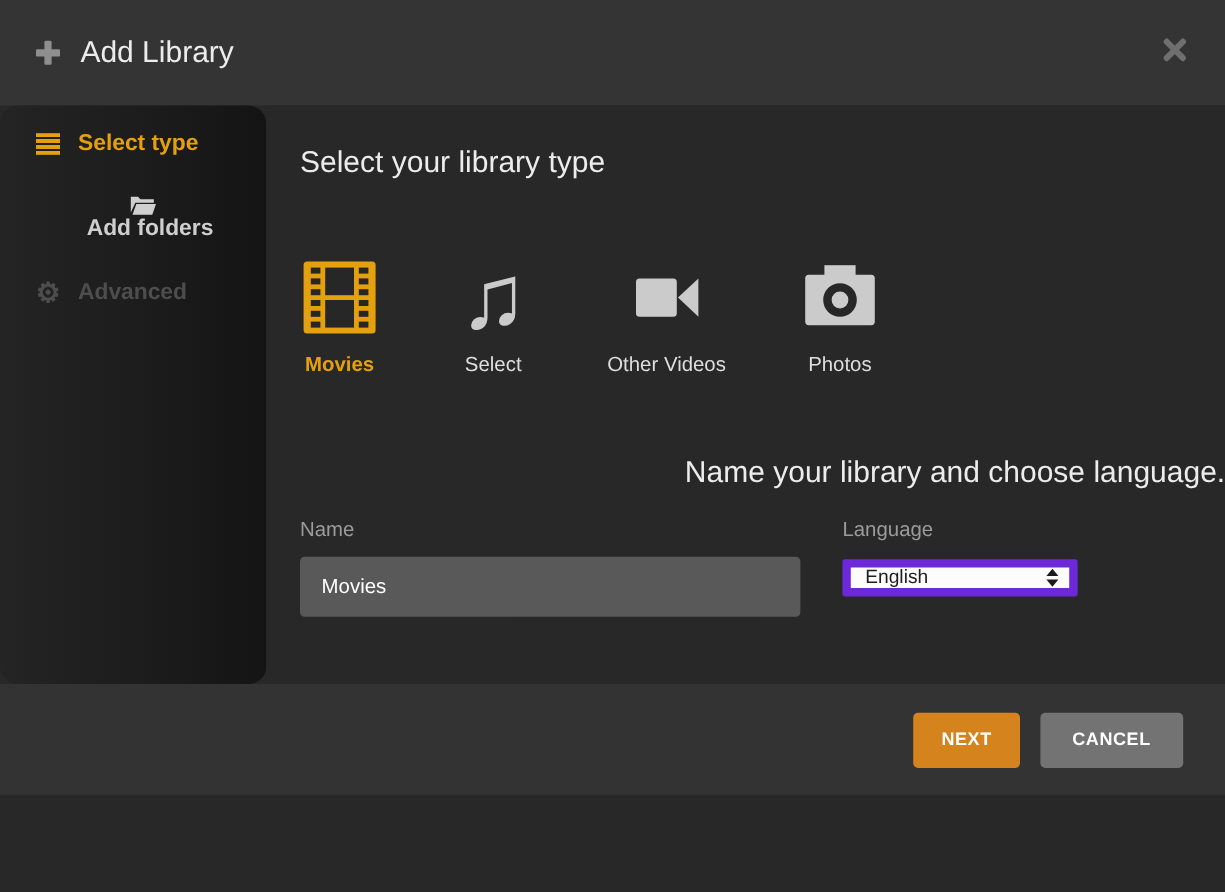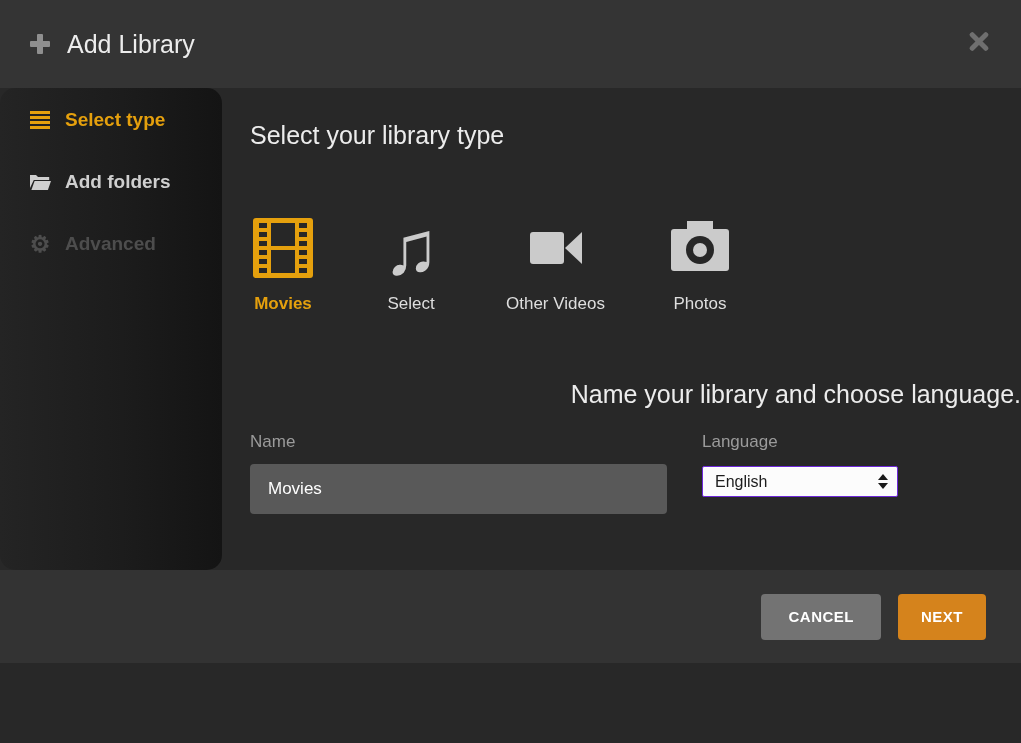--- a/index.html
+++ b/index.html
@@ -23,21 +23,21 @@
   .close-icon::after{transform:rotate(-45deg);}
 
   
   .sidebar{position:absolute;top:88px;left:0;width:222px;bottom:93px;
     background:linear-gradient(90deg,#242424 0%,#1c1c1c 55%,#141414 100%);
     padding-top:12px;border-radius:15px;}
   .side-item{display:flex;align-items:center;height:40px;margin-bottom:22px;
     padding-left:28px;font-size:19px;font-weight:600;cursor:pointer;}
   .side-item .icn{width:24px;margin-right:13px;display:flex;align-items:center;justify-content:center;flex:0 0 auto;}
   .side-item.active{color:#e5a00d;}
-  .side-item.normal{color:#cfcfcf;}
+  .side-item.normal{color:#cfcfcf;flex-direction:column;}
   .side-item.disabled{color:#4d4d4d;cursor:default;}
   .lines-icon{width:20px;height:18px;
     background:repeating-linear-gradient(to bottom,#e5a00d 0 3px,transparent 3px 5px);}
   .gear-glyph{font-size:23px;line-height:24px;color:#4d4d4d;}
 
   
   .main{position:absolute;top:88px;left:222px;right:0;bottom:93px;background:#282828;
     padding:34px 0 0 28px;}
   .main-heading,.subheading{font-size:25px;font-weight:400;color:#ececec;line-height:26px;}
   .type-row{display:flex;align-items:flex-end;gap:62px;margin-top:67px;}
@@ -47,21 +47,21 @@
   .type.selected .type-label{color:#e5a00d;font-weight:600;}
   .music-glyph{font-size:76px;line-height:66px;color:#cbcbcb;}
   .subheading{margin-top:67px;line-height:24px;text-align:right;}
 
   .fields{display:flex;gap:35px;margin-top:25px;}
   .field-label{font-size:17px;color:#9b9b9b;line-height:22px;}
   .name-input{display:block;margin-top:11px;width:417px;height:50px;background:#595959;
     border:none;border-radius:4px;color:#ffffff;font-size:17px;padding:0 18px;
     font-family:inherit;outline:none;}
   .language-select{margin-top:13px;width:196px;height:31px;background:#fcfcfc;
-    border:1px solid #6d28d9;border-radius:2px;display:flex;align-items:center;
+    border:7px solid #6d28d9;border-radius:2px;display:flex;align-items:center;
     padding:0 9px 0 12px;font-size:16px;color:#1d1d1d;cursor:pointer;
     box-shadow:inset 0 1px 0 #fff;}
   .stepper{margin-left:auto;display:flex;flex-direction:column;gap:3px;align-items:center;}
   .arrow-up{width:0;height:0;border-left:5px solid transparent;border-right:5px solid transparent;
     border-bottom:6px solid #1a1a1a;}
   .arrow-down{width:0;height:0;border-left:5px solid transparent;border-right:5px solid transparent;
     border-top:6px solid #1a1a1a;}
 
   
   .footer{position:absolute;left:0;right:0;bottom:0;height:93px;background:#333333;
@@ -182,17 +182,17 @@
           <span class="stepper">
             <span class="arrow-up"></span>
               <span class="arrow-down"></span>
           </span>
         </div>
       </div>
     </div>
   </div>
 
   <div class="footer">
+    <button class="btn btn-next">NEXT</button>
     <button class="btn btn-cancel">CANCEL</button>
-    <button class="btn btn-next">NEXT</button>
   </div>
 
 </div>
 
 </body></html>

